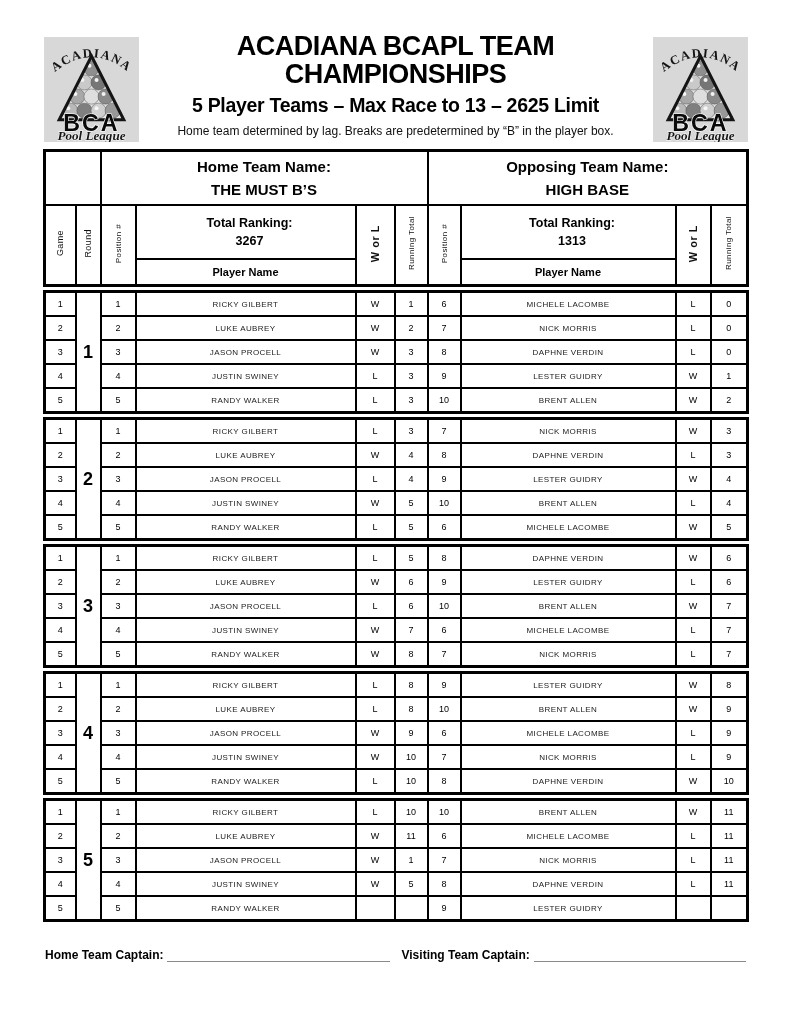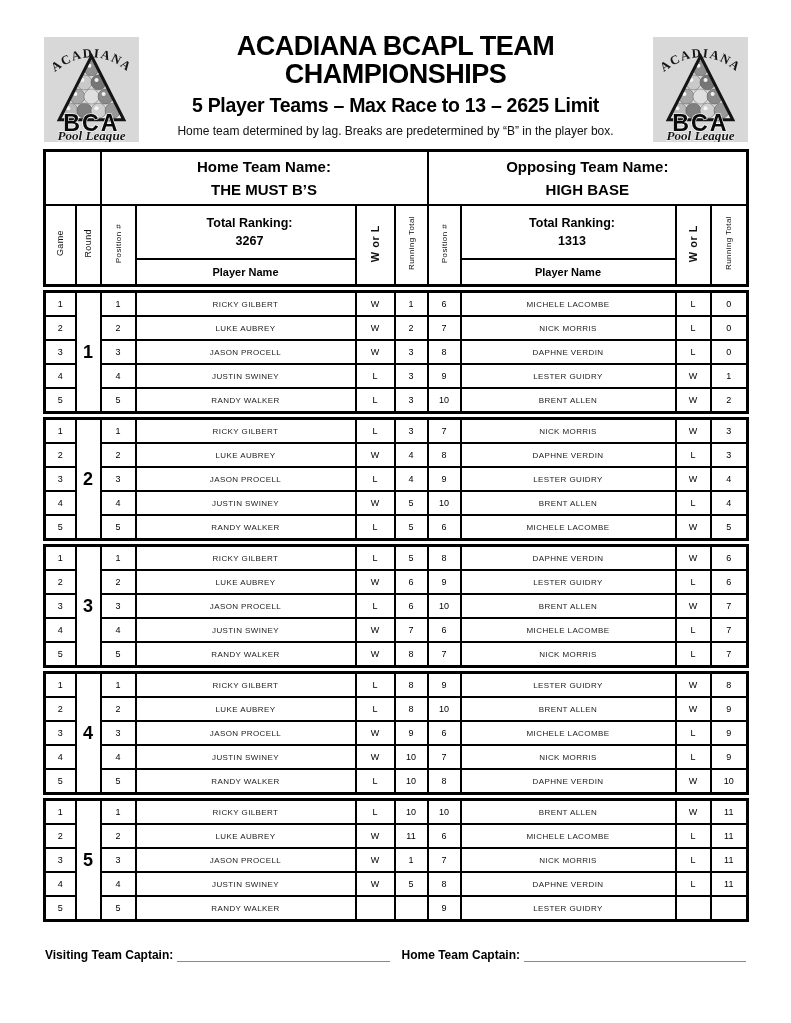--- a/index.html
+++ b/index.html
@@ -513,22 +513,22 @@
         <td class="num"></td>
       </tr>
     </tbody>
   </table>
 </div>
 
   </div>
 
   <div class="captains">
     <div class="sig-group">
+      <span class="sig-label">Home Team Captain:</span>
+      <span class="sig-line"></span>
+    </div>
+    <div class="sig-group">
       <span class="sig-label">Visiting Team Captain:</span>
       <span class="sig-line"></span>
     </div>
-    <div class="sig-group">
-      <span class="sig-label">Home Team Captain:</span>
-      <span class="sig-line"></span>
-    </div>
   </div>
 
 </div>
 
 </body></html>

